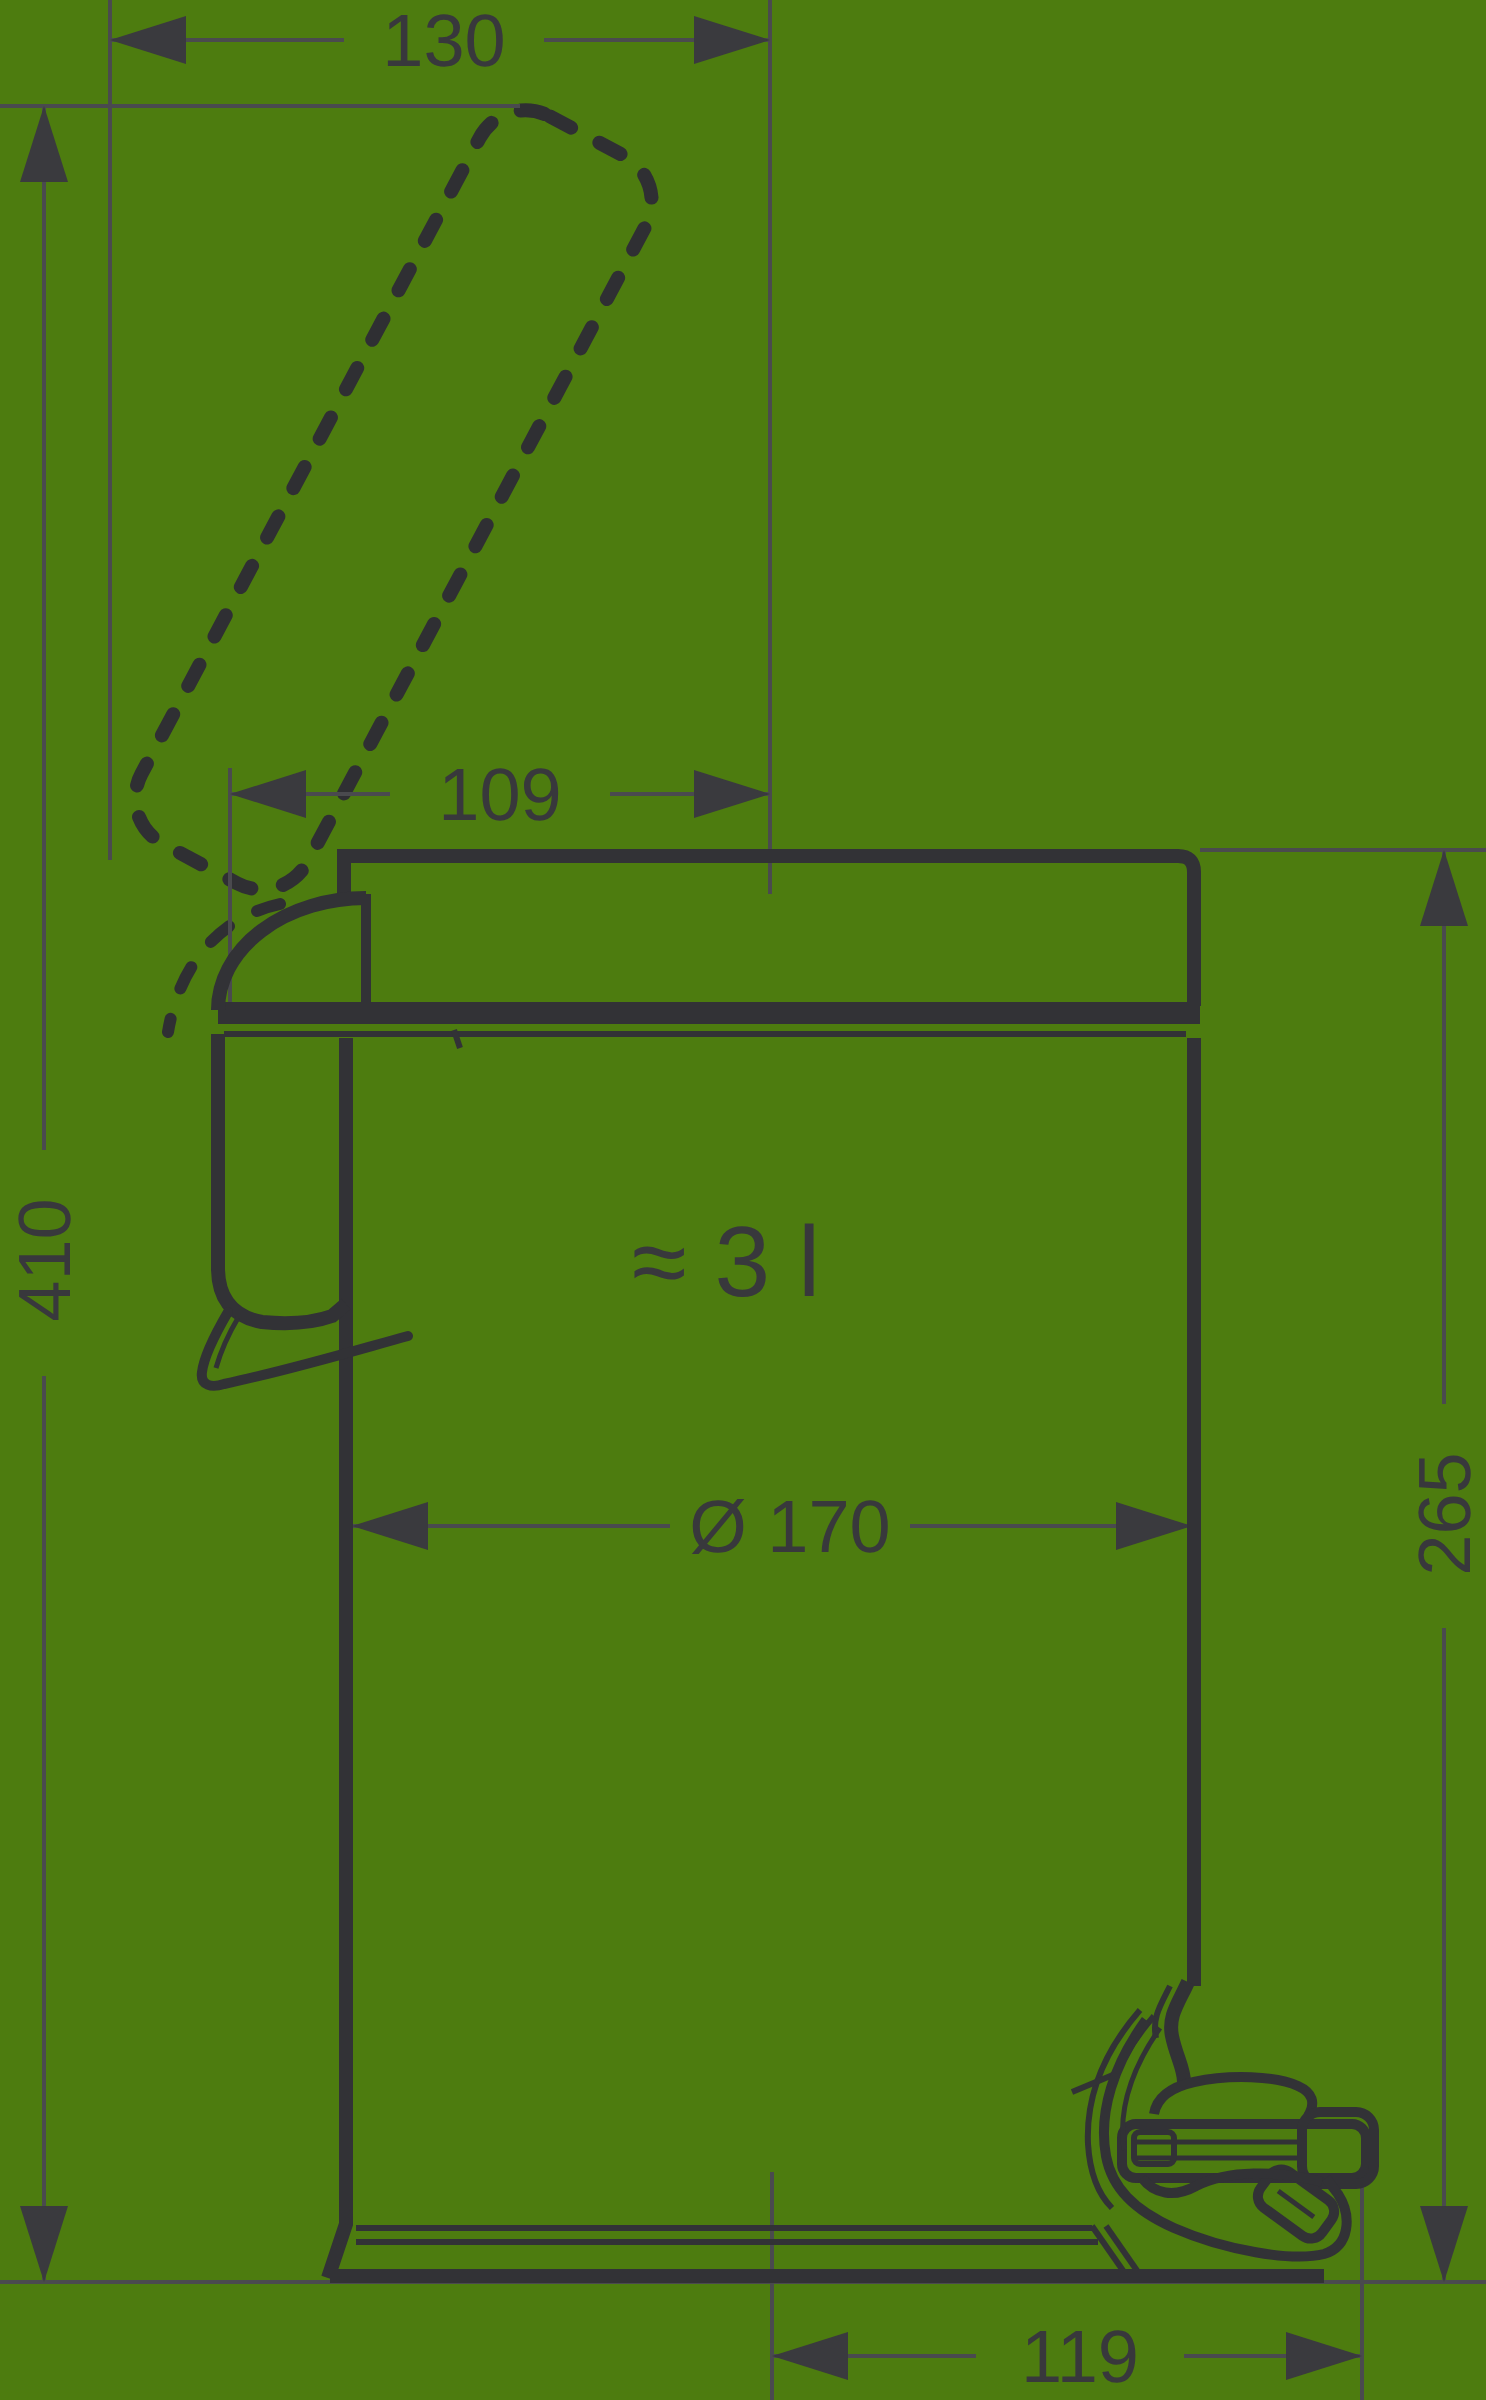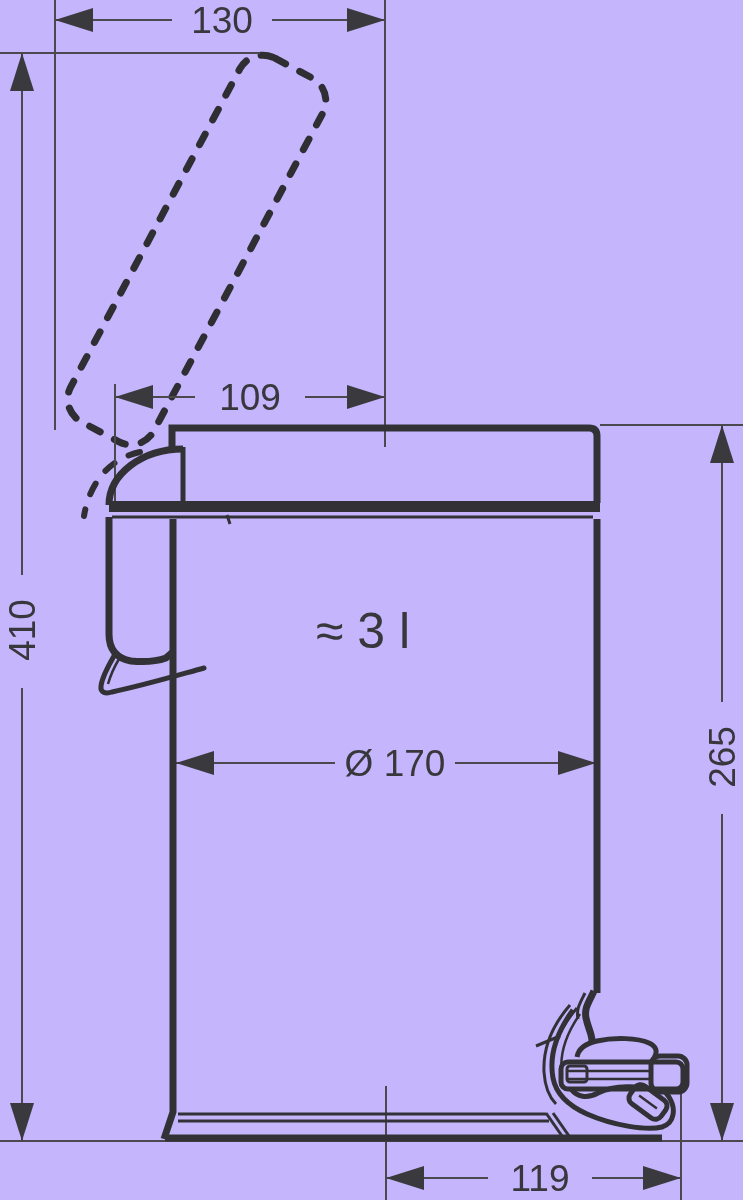--- a/index.html
+++ b/index.html
@@ -1,17 +1,17 @@
 <!DOCTYPE html>
 <html><head>
 <meta charset="utf-8">
 <style>
   html,body{margin:0;padding:0;background:#ffffff;}
   .stage{
-    width:743px;height:1200px;background:#c4b5fd;position:relative;overflow:hidden;
+    width:743px;height:1200px;background:#4d7c0f;position:relative;overflow:hidden;
     font-family:"Liberation Sans", sans-serif;
   }
   svg{display:block;}
   text{
     font-family:"Liberation Sans", sans-serif;
     fill:#38383c;
   }
   .dim-text{font-size:37px;}
   .big-text{font-size:50px;}
   .thin{stroke:#4a4a4e;stroke-width:2;fill:none;}

